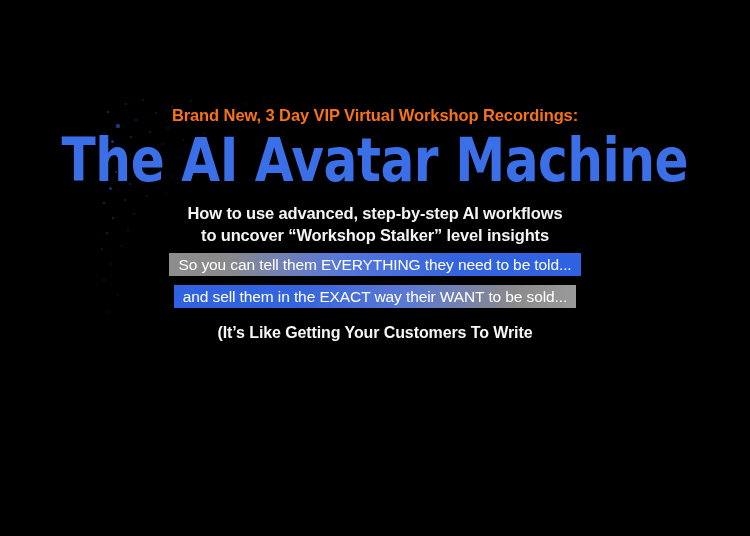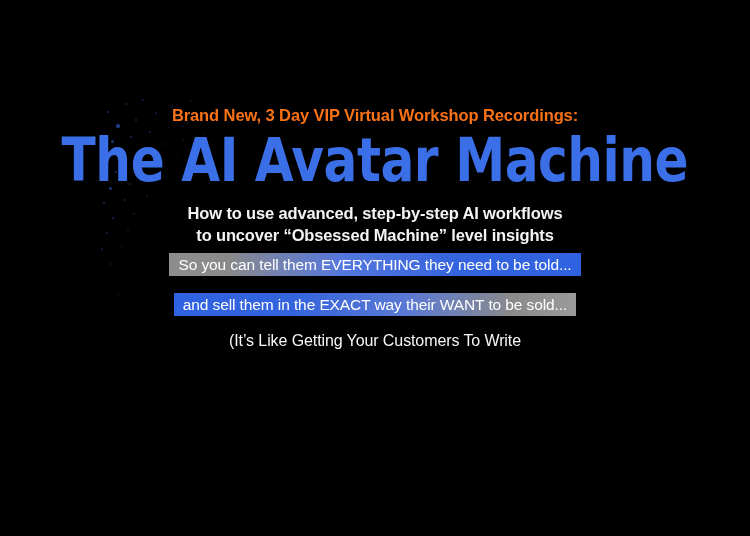--- a/index.html
+++ b/index.html
@@ -91,21 +91,21 @@
     letter-spacing: -0.15px;
   }
   .u { text-underline-offset: 2px; }
 
   
   .bars {
     margin-top: 7px;
     display: flex;
     flex-direction: column;
     align-items: center;
-    gap: 17px;
+    gap: 9px;
   }
   .bar {
     font-size: 15.5px;
     font-weight: normal;
     color: #ffffff;
     line-height: 23px;
     height: 23px;
     white-space: nowrap;
     padding: 0 9px;
     box-sizing: border-box;
@@ -132,21 +132,21 @@
     white-space: nowrap;
     letter-spacing: -0.1px;
   }
 
   .kicker {
     margin-top: 14px;
     text-align: center;
   }
   .kicker .ln {
     font-size: 16px;
-    font-weight: normal;
+    font-weight: bold;
     color: #f6f6f6;
     line-height: 22px;
     white-space: nowrap;
     letter-spacing: -0.1px;
   }
 </style>
 </head>
 <body>
 
 <div id="slide">
@@ -203,21 +203,21 @@
   <div id="content">
 
     <div class="eyebrow">Brand New, 3 Day VIP Virtual Workshop Recordings:</div>
 
     <div class="headline">The AI Avatar Machine</div>
 
     <div class="subdeck">
       <div class="ln">
         <span>How to use </span><span class="u">advanced, step-by-step AI workflows</span>
       </div>
-      <div class="ln">to uncover “Obsessed Machine” level insights</div>
+      <div class="ln">to uncover “Workshop Stalker” level insights</div>
     </div>
 
     <div class="bars">
       <div class="bar bar-1">
         <span>So you can tell them </span><span class="u">EVERYTHING</span><span> they need to be told...</span>
       </div>
       <div class="bar bar-2">
         <span>and sell them in the </span><span class="u">EXACT</span><span> way their WANT to be sold...</span>
       </div>
     </div>

